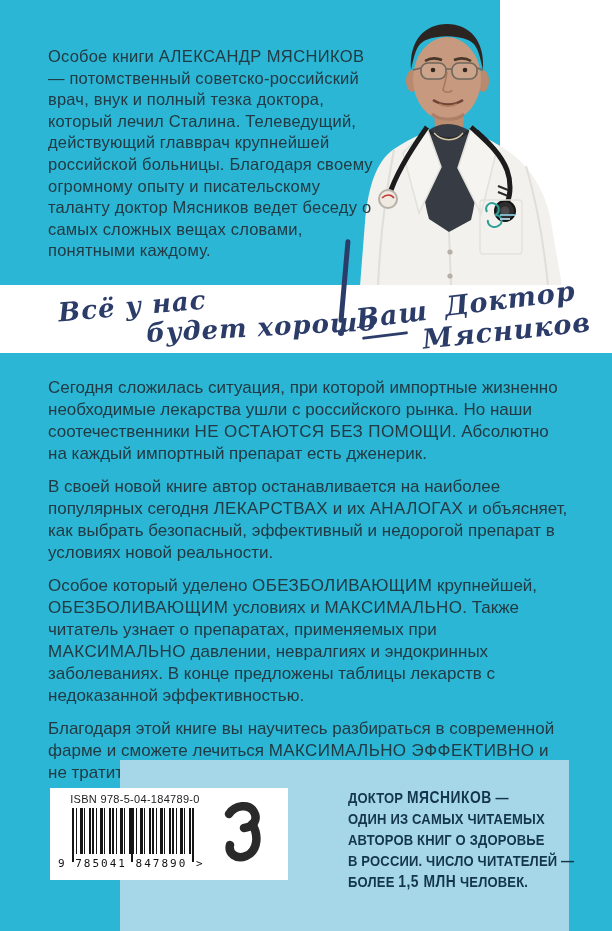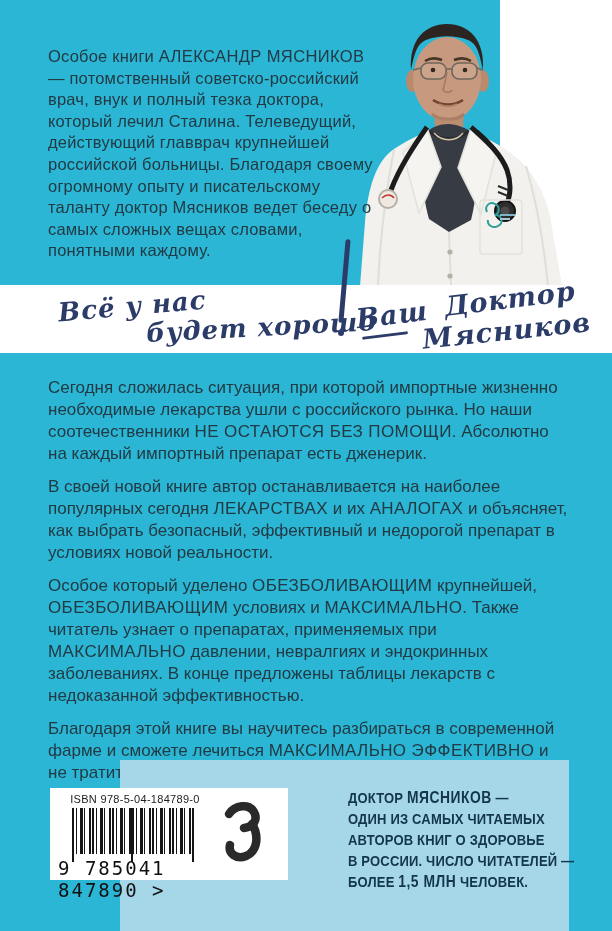--- a/index.html
+++ b/index.html
@@ -58,21 +58,21 @@
   .bars{position:absolute;left:22px;top:20px;width:122px;height:46px;
     background-image:repeating-linear-gradient(90deg,
       #161616 0 2px,transparent 2px 4px,
       #161616 4px 5px,transparent 5px 8px,
       #161616 8px 11px,transparent 11px 12px,
       #161616 12px 13px,transparent 13px 17px,
       #161616 17px 19px,transparent 19px 20px);}
   .guard{position:absolute;top:20px;width:2px;height:54px;background:#161616;}
   .g1{left:22px}.g2{left:81px}.g3{left:142px}
   .bnum{position:absolute;left:8px;top:69px;width:190px;
-    font-family:"DejaVu Sans Mono",monospace;font-size:19px;letter-spacing:2px;color:#111;}
+    font-family:"DejaVu Sans Mono",monospace;font-size:11px;letter-spacing:2px;color:#111;}
   .eksmo{position:absolute;left:172px;top:13px;}
 </style>
 </head>
 <body>
 
 <div class="cover">
 
   <svg class="doctor" viewBox="0 0 282 286" width="282" height="286" aria-hidden="true">
     <rect x="170" y="0" width="112" height="286" fill="#ffffff"></rect>
     <g>

